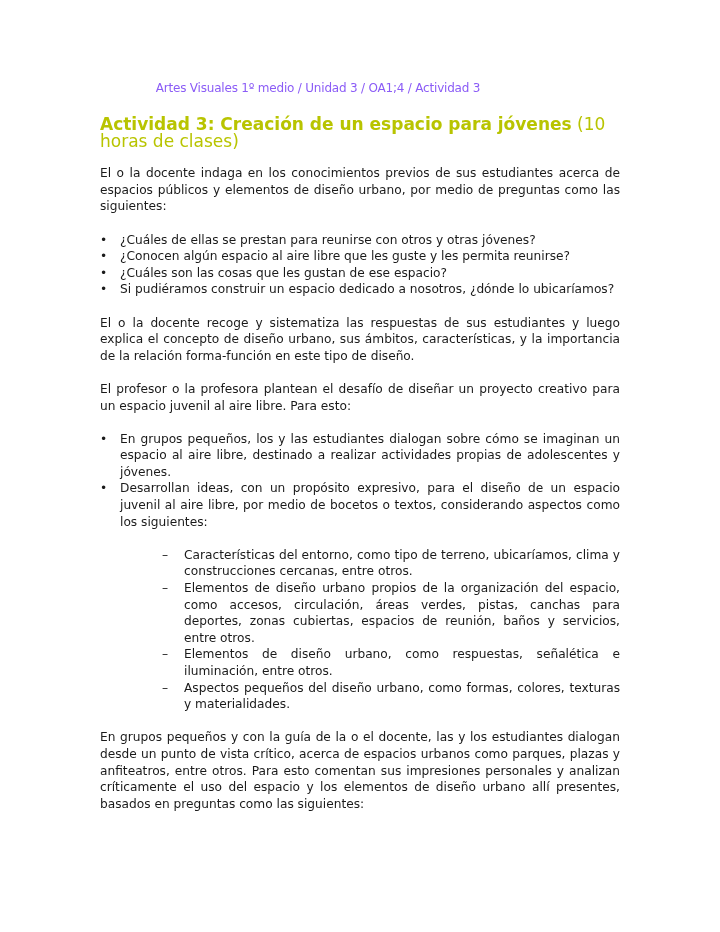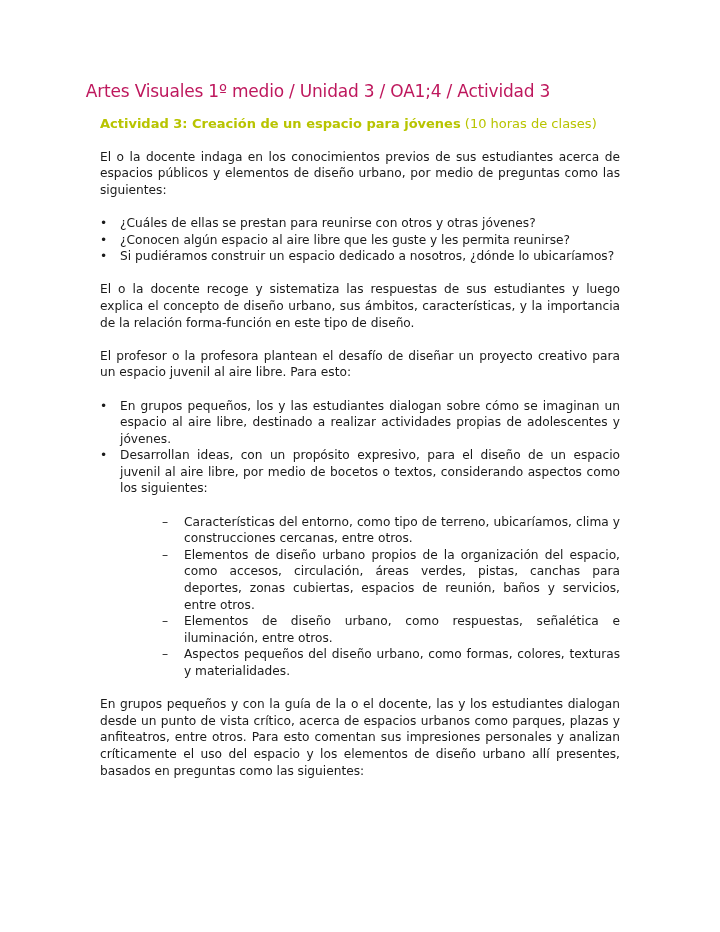--- a/index.html
+++ b/index.html
@@ -4,29 +4,29 @@
   <style>
     html, body { margin: 0; padding: 0; background: #ffffff; }
     body {
       width: 720px; height: 932px; position: relative; overflow: hidden;
       font-family: "DejaVu Sans", sans-serif;
       color: #1a1a1a;
     }
     .page-title {
       position: absolute; top: 81px; left: 0; width: 636px;
       text-align: center;
-      font-size: 17px; color: #be185d; font-weight: normal;
+      font-size: 12px; color: #8b5cf6; font-weight: normal;
       letter-spacing: -0.2px;
     }
     .content {
       position: absolute; left: 100px; top: 116px; width: 520px;
       font-size: 12.2px; line-height: 16.6px;
     }
     .activity-heading {
-      color: #b8c400; margin: 0 0 16px 0; font-size: 13px;
+      color: #b8c400; margin: 0 0 16px 0; font-size: 17px;
     }
     .activity-heading .bold { font-weight: bold; }
     .activity-heading .normal { font-weight: normal; }
     p { margin: 0 0 16.6px 0; text-align: justify; }
     ul.bullets { list-style: none; margin: 0 0 16.6px 0; padding: 0; }
     ul.bullets > li { position: relative; padding-left: 20px; text-align: justify; }
     ul.bullets > li::before {
       content: "\2022"; position: absolute; left: 0; top: 0;
     }
     ul.dashes { list-style: none; margin: 16.6px 0 0 0; padding: 0 0 0 42px; }
@@ -44,20 +44,21 @@
   <div class="activity-heading">
     <span class="bold">Actividad 3: Creación de un espacio para jóvenes</span>
     <span class="normal">(10 horas de clases)</span>
   </div>
 
   <p>El o la docente indaga en los conocimientos previos de sus estudiantes acerca de espacios públicos y elementos de diseño urbano, por medio de preguntas como las siguientes:</p>
 
   <ul class="bullets">
     <li>¿Cuáles de ellas se prestan para reunirse con otros y otras jóvenes?</li>
     <li>¿Conocen algún espacio al aire libre que les guste y les permita reunirse?</li>
+    <li>¿Cuáles son las cosas que les gustan de ese espacio?</li>
     <li>Si pudiéramos construir un espacio dedicado a nosotros, ¿dónde lo ubicaríamos?</li>
   </ul>
 
   <p>El o la docente recoge y sistematiza las respuestas de sus estudiantes y luego explica el concepto de diseño urbano, sus ámbitos, características, y la importancia de la relación forma-función en este tipo de diseño.</p>
   <p>El profesor o la profesora plantean el desafío de diseñar un proyecto creativo para un espacio juvenil al aire libre. Para esto:</p>
 
   <ul class="bullets">
     <li>En grupos pequeños, los y las estudiantes dialogan sobre cómo se imaginan un espacio al aire libre, destinado a realizar actividades propias de adolescentes y jóvenes.</li>
     <li>
       <span>Desarrollan ideas, con un propósito expresivo, para el diseño de un espacio juvenil al aire libre, por medio de bocetos o textos, considerando aspectos como los siguientes:</span>

